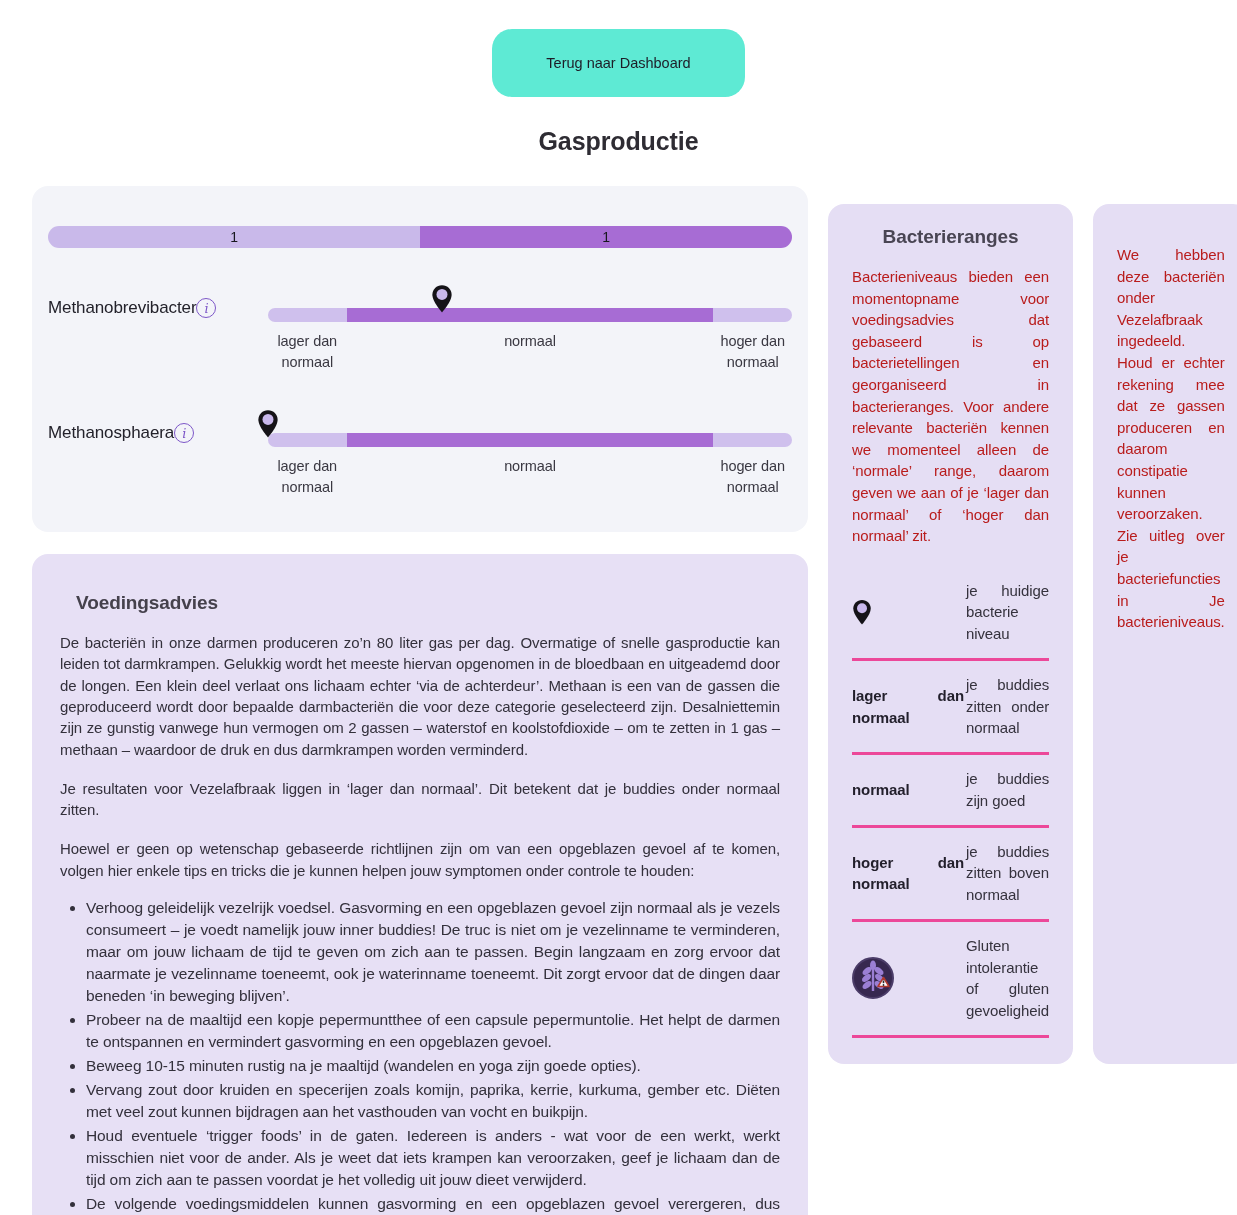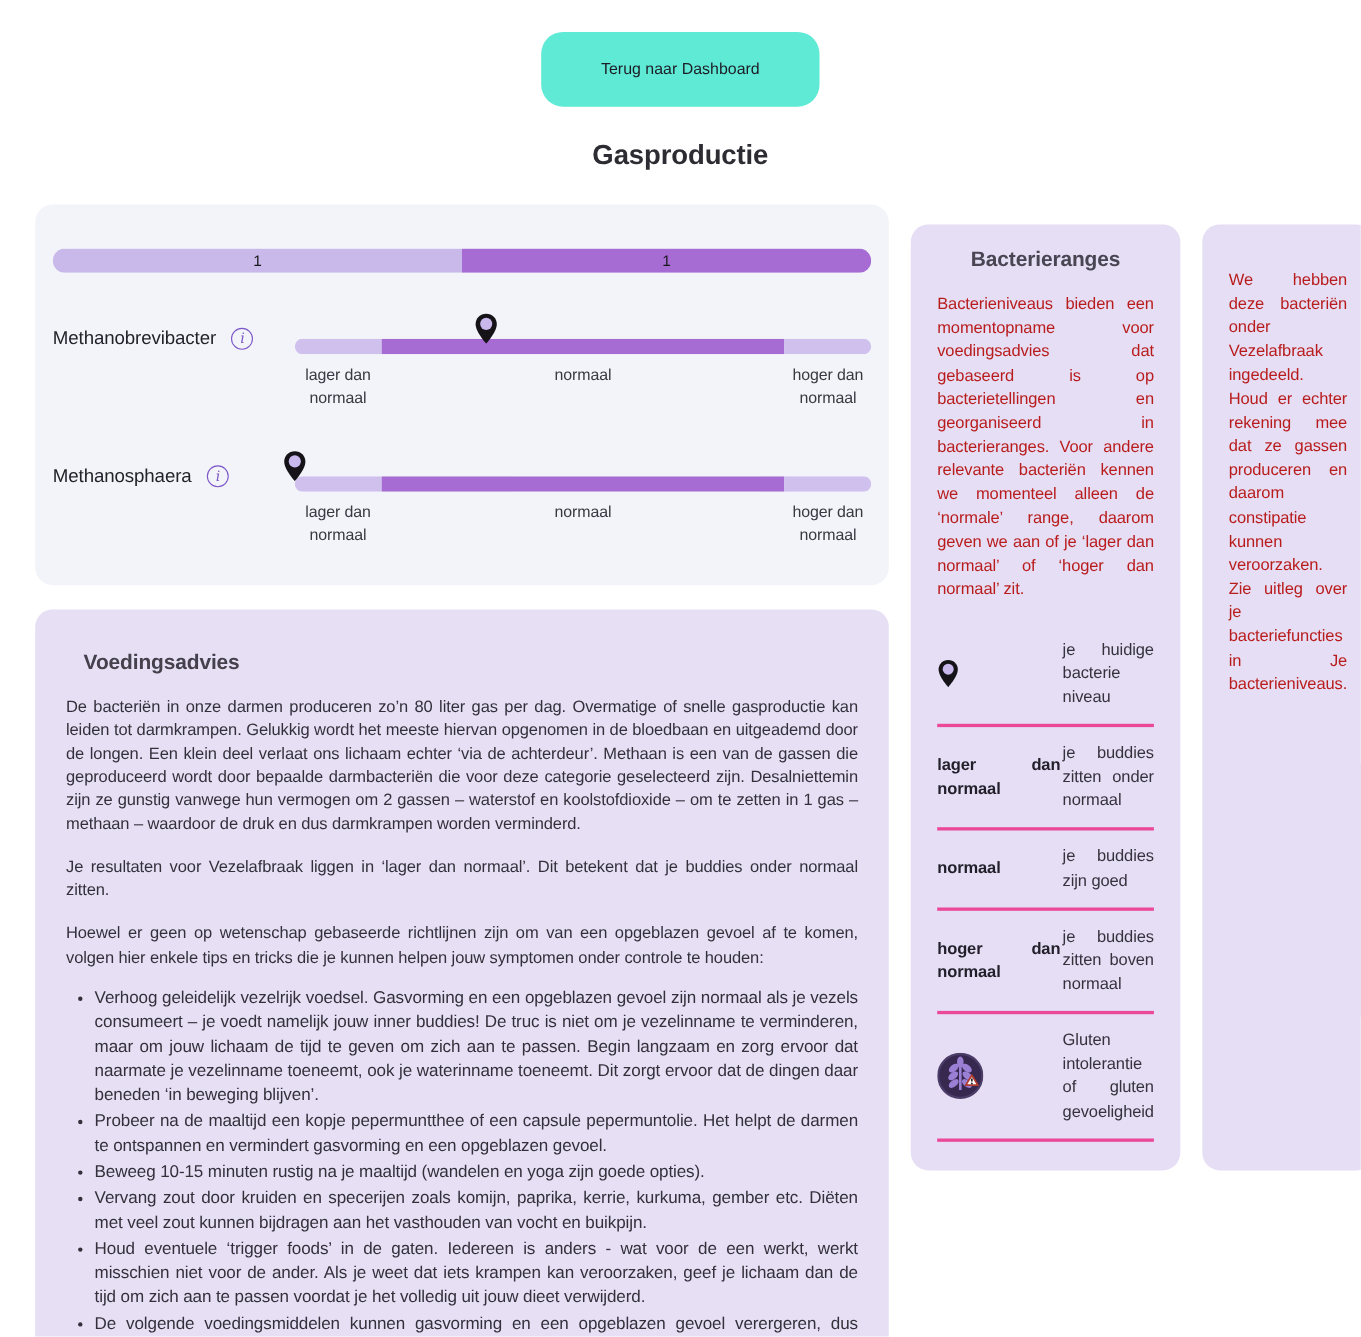--- a/index.html
+++ b/index.html
@@ -30,21 +30,21 @@
 
   
   .ranges-card { background:#f3f4f9; padding:40px 16px 34px; }
   .summary-bar { height:22px; border-radius:11px; overflow:hidden; display:flex; }
   .seg { display:flex; align-items:center; justify-content:center; font-size:14px; color:#18181f; }
   .seg-light { background:#c9b9ea; }
   .seg-dark  { background:#a76cd4; }
 
   .bact-row { display:flex; margin-top:36px; }
   .bact-label {
-    width:220px; flex:none; display:flex; align-items:center; gap:14px;
+    width:220px; flex:none; display:flex; align-items:center; gap:0;
     font-size:17px; color:#23222b; padding-top:14px; align-self:flex-start;
   }
   .info-icon {
     width:20px; height:20px; flex:none;
     border:1.7px solid #7d57c8; border-radius:50%;
     color:#7d57c8; font-family:"DejaVu Serif", serif; font-style:italic;
     font-size:13px; line-height:1; display:inline-flex; align-items:center; justify-content:center;
     cursor:pointer;
   }
   .bar-area { flex:1; position:relative; padding-top:24px; }

